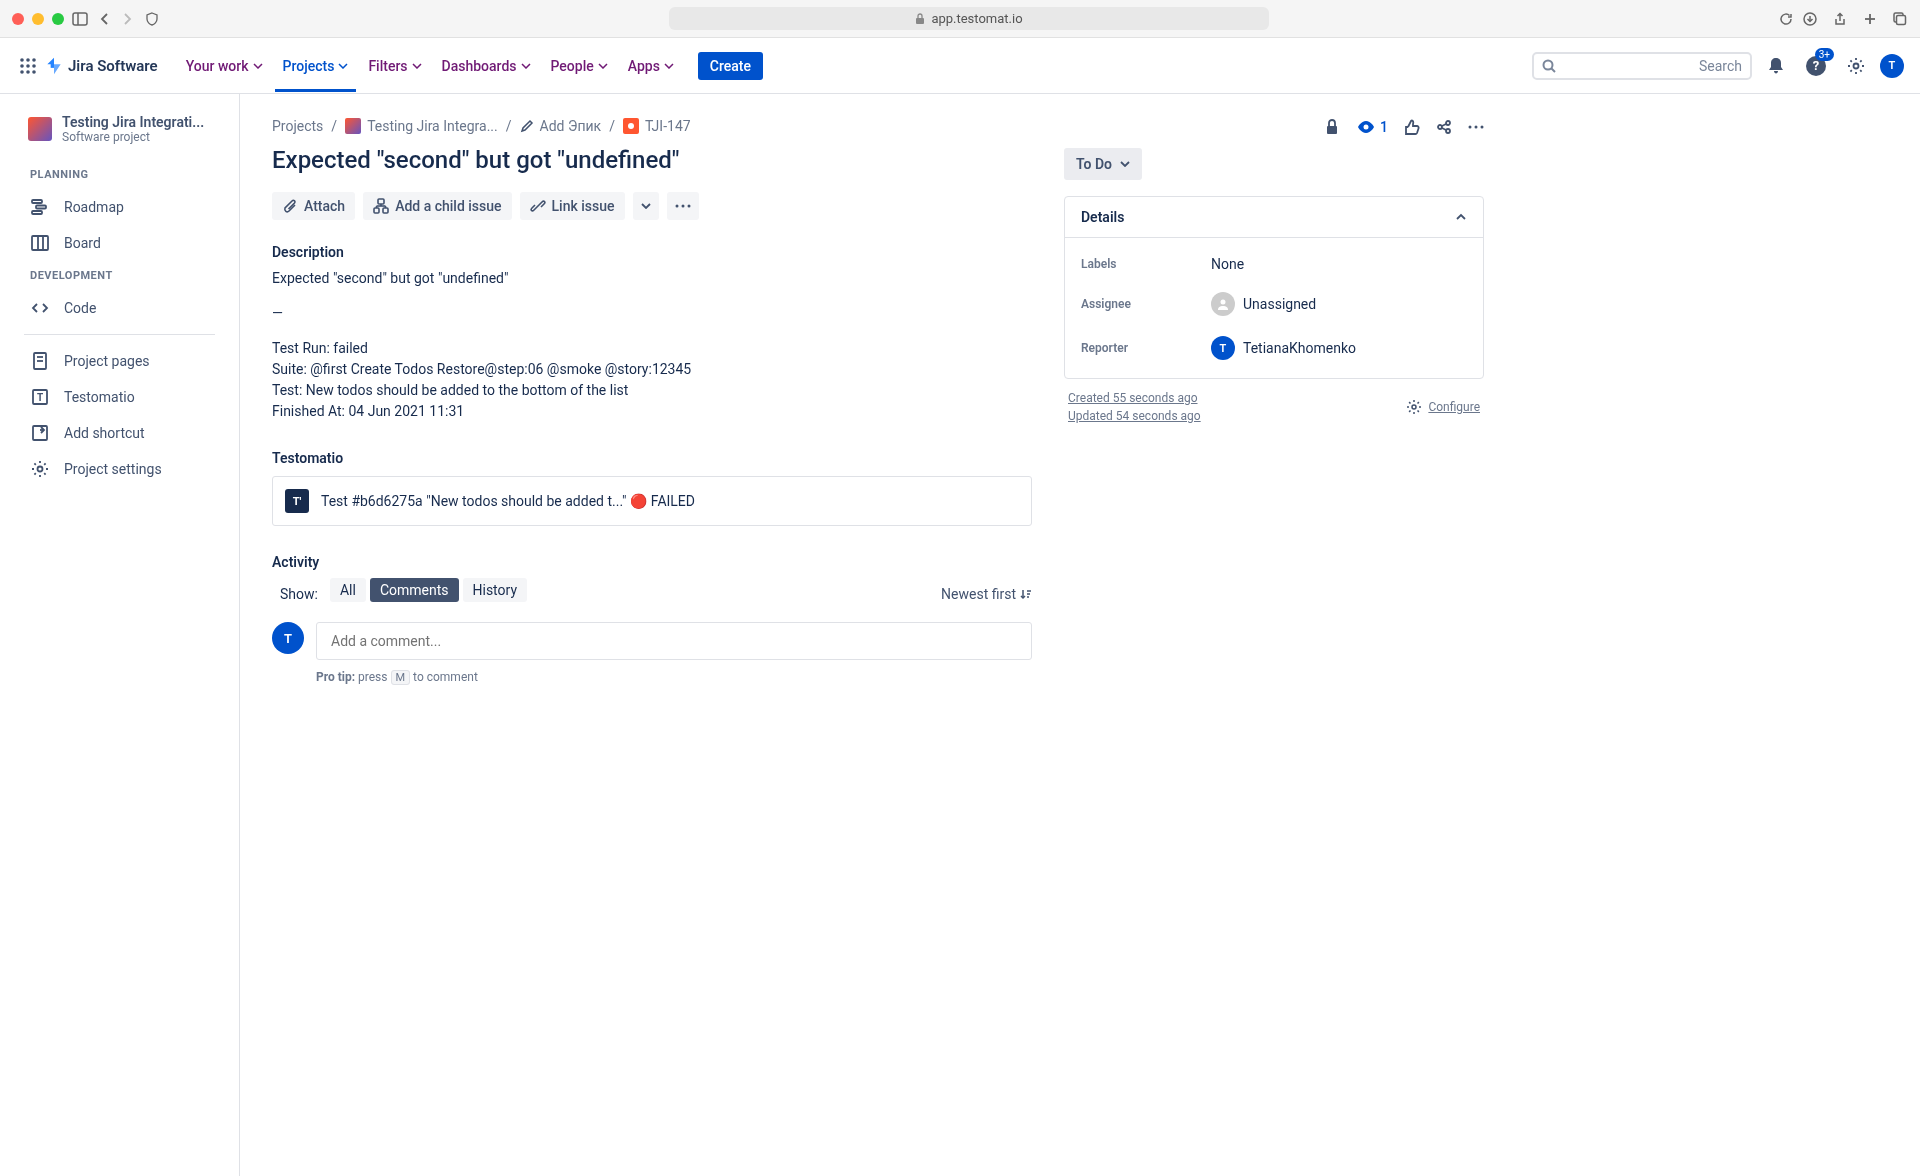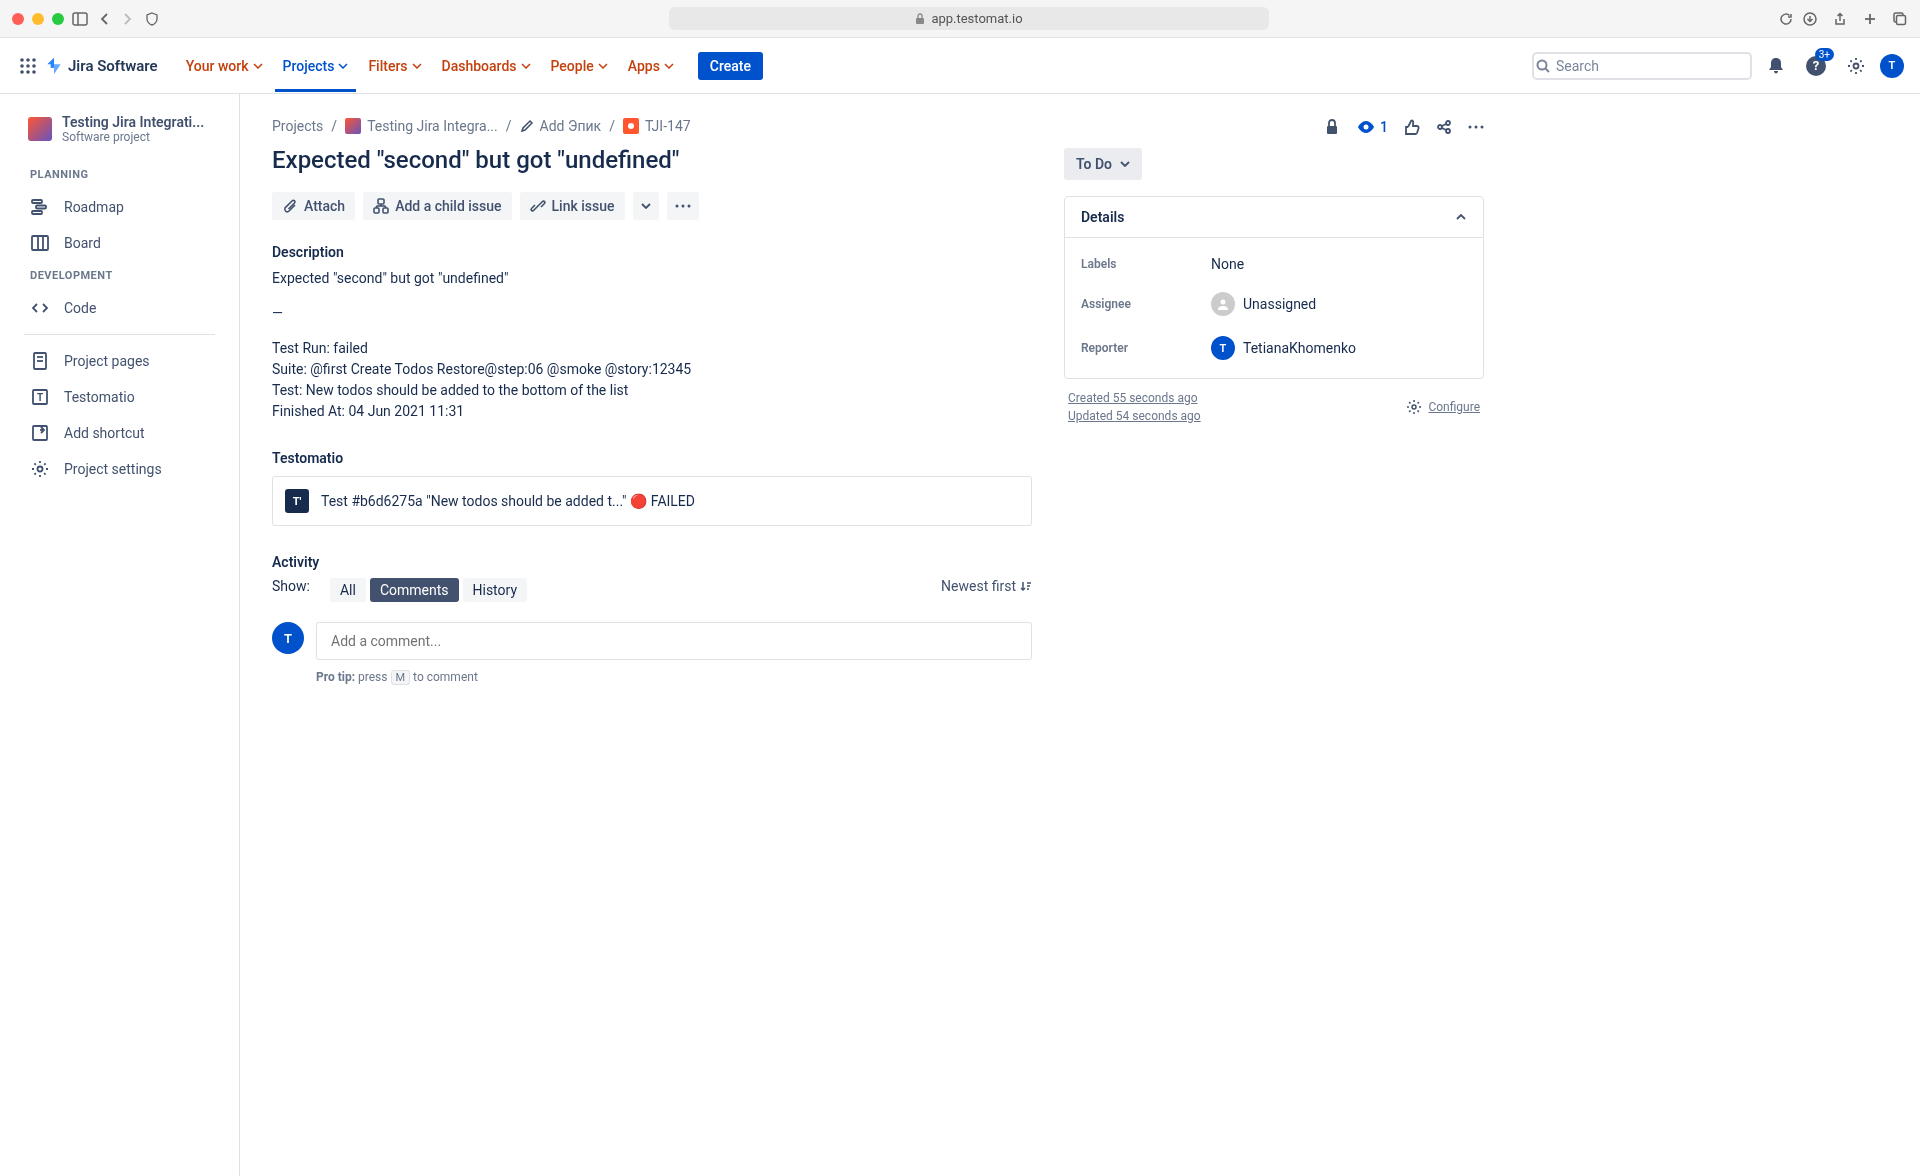--- a/index.html
+++ b/index.html
@@ -15,25 +15,25 @@
     .browser-icon { width: 16px; height: 16px; display: flex; align-items: center; justify-content: center; color: #666; cursor: pointer; }
     .url-bar { flex: 1; max-width: 600px; margin: 0 auto; background: #e8e8e8; border-radius: 6px; padding: 4px 12px; display: flex; align-items: center; justify-content: center; gap: 6px; color: #555; font-size: 13px; }
     .browser-right { display: flex; gap: 14px; margin-left: auto; }
     
     
     .jira-nav { height: 56px; border-bottom: 1px solid #dfe1e6; display: flex; align-items: center; padding: 0 16px; gap: 4px; }
     .app-switcher { width: 24px; height: 24px; display: flex; align-items: center; justify-content: center; cursor: pointer; }
     .jira-logo { display: flex; align-items: center; gap: 4px; margin-right: 16px; cursor: pointer; }
     .jira-logo-icon { color: #2684FF; }
     .jira-logo-text { font-weight: 600; color: #253858; font-size: 15px; }
-    .nav-item { padding: 6px 8px; color: #c2410c; font-weight: 500; cursor: pointer; display: flex; align-items: center; gap: 4px; font-size: 14px; }
+    .nav-item { padding: 6px 8px; color: #701a75; font-weight: 500; cursor: pointer; display: flex; align-items: center; gap: 4px; font-size: 14px; }
     .nav-item.active { color: #0052CC; border-bottom: 3px solid #0052CC; padding-bottom: 15px; padding-top: 18px; }
     .create-btn { background: #0052CC; color: #fff; border: none; padding: 6px 12px; border-radius: 3px; font-weight: 500; cursor: pointer; margin-left: 12px; font-size: 14px; }
     .nav-right { margin-left: auto; display: flex; align-items: center; gap: 8px; }
-    .search-box { width: 220px; border: 2px solid #dfe1e6; border-radius: 5px; padding: 4px 2px; display: flex; align-items: center; gap: 6px; color: #7a869a; }
+    .search-box { width: 220px; border: 2px solid #dfe1e6; border-radius: 5px; padding: 4px 8px; display: flex; align-items: center; gap: 6px; color: #7a869a; justify-content: space-between; }
     .nav-icon { width: 32px; height: 32px; display: flex; align-items: center; justify-content: center; cursor: pointer; color: #42526E; position: relative; }
     .badge { position: absolute; top: -2px; right: -2px; background: #0052CC; color: #fff; font-size: 10px; border-radius: 8px; padding: 1px 4px; min-width: 16px; text-align: center; }
     .avatar { width: 24px; height: 24px; border-radius: 50%; background: #0052CC; color: #fff; display: flex; align-items: center; justify-content: center; font-size: 11px; font-weight: 600; cursor: pointer; }
     
     
     .main-layout { display: flex; height: calc(100vh - 94px); }
     
     
     .sidebar { width: 240px; border-right: 1px solid #dfe1e6; padding: 20px 20px; display: flex; flex-direction: column; }
     .project-header { display: flex; gap: 10px; padding: 0 8px 16px; align-items: center; }
@@ -67,21 +67,21 @@
     .action-btn { background: #f4f5f7; border: none; padding: 6px 10px; border-radius: 3px; display: flex; align-items: center; gap: 6px; cursor: pointer; color: #42526E; font-weight: 500; font-size: 14px; }
     .action-btn-sm { padding: 6px 8px; }
     
     .section-heading { font-weight: 600; font-size: 14px; color: #172B4D; margin-bottom: 8px; }
     .desc-text { font-size: 14px; color: #172B4D; line-height: 1.5; }
     .desc-block { margin-bottom: 28px; }
     
     .testomatio-card { border: 1px solid #dfe1e6; border-radius: 3px; padding: 12px; display: flex; align-items: center; gap: 12px; margin-top: 10px; }
     .testomatio-logo { width: 24px; height: 24px; background: #172B4D; border-radius: 3px; display: flex; align-items: center; justify-content: center; color: #fff; font-weight: bold; font-size: 11px; }
     
-    .activity-filters { display: flex; align-items: flex-start; gap: 20px; margin-top: 8px; }
+    .activity-filters { display: flex; align-items: flex-end; gap: 12px; margin-top: 8px; margin-left: 8px; }
     .filter-tabs { display: flex; gap: 4px; }
     .filter-tab { padding: 4px 10px; border-radius: 3px; cursor: pointer; font-size: 14px; background: #f4f5f7; }
     .filter-tab.active { background: #42526E; color: #fff; }
     .sort-btn { margin-left: auto; font-size: 14px; color: #42526E; cursor: pointer; display: flex; align-items: center; gap: 4px; }
     
     .comment-row { display: flex; gap: 12px; margin-top: 20px; align-items: flex-start; }
     .comment-input { flex: 1; border: 1px solid #dfe1e6; border-radius: 3px; padding: 10px 14px; color: #737373; cursor: text; font-size: 14px; }
     .pro-tip { font-size: 12px; color: #6b778c; margin-top: 10px; margin-left: 44px; }
     .key-chip { background: #f4f5f7; border: 1px solid #dfe1e6; border-radius: 3px; padding: 0 4px; font-size: 11px; }
     

